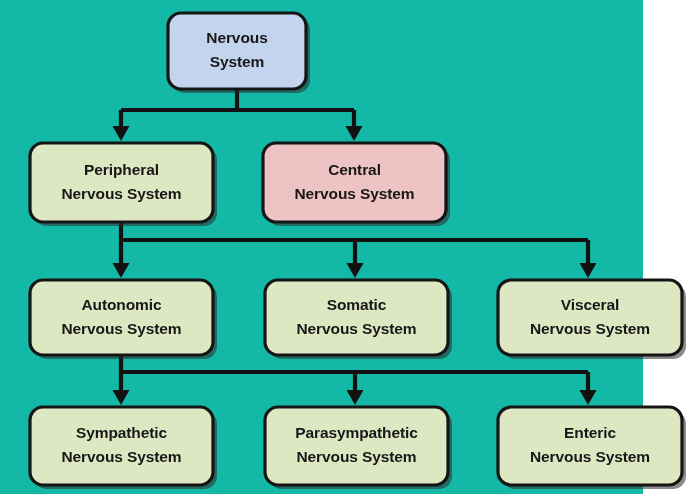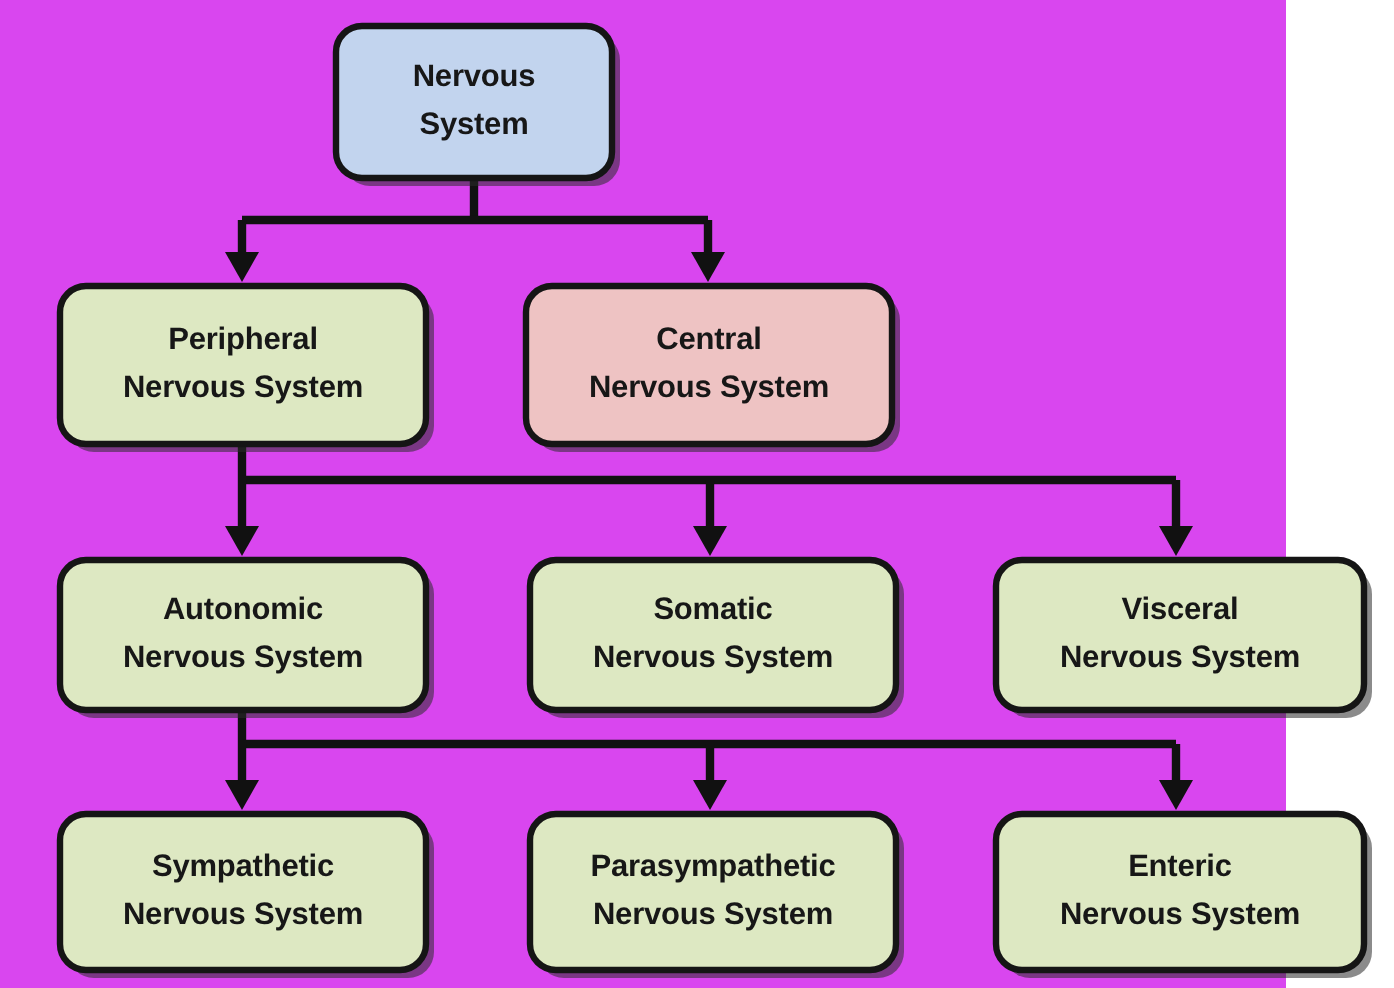--- a/index.html
+++ b/index.html
@@ -11,21 +11,21 @@
   body {
     width: 697px;
     height: 494px;
     font-family: "Liberation Sans", sans-serif;
     overflow: hidden;
   }
   #diagram-root {
     position: relative;
     width: 643px;
     height: 494px;
-    background: #d946ef;
+    background: #14b8a6;
   }
   svg#flowchart {
     display: block;
     width: 697px;
     height: 494px;
   }
   .node-box {
     stroke: #151515;
     stroke-width: 3.2;
   }

